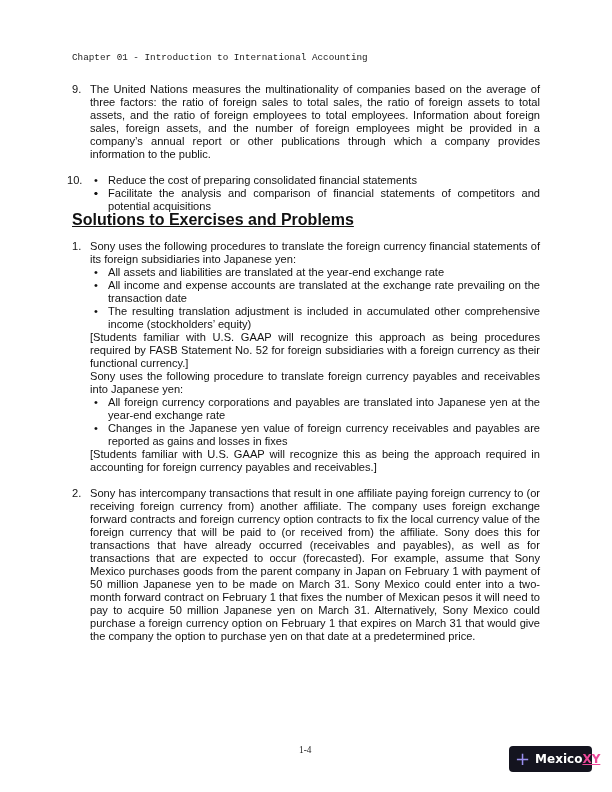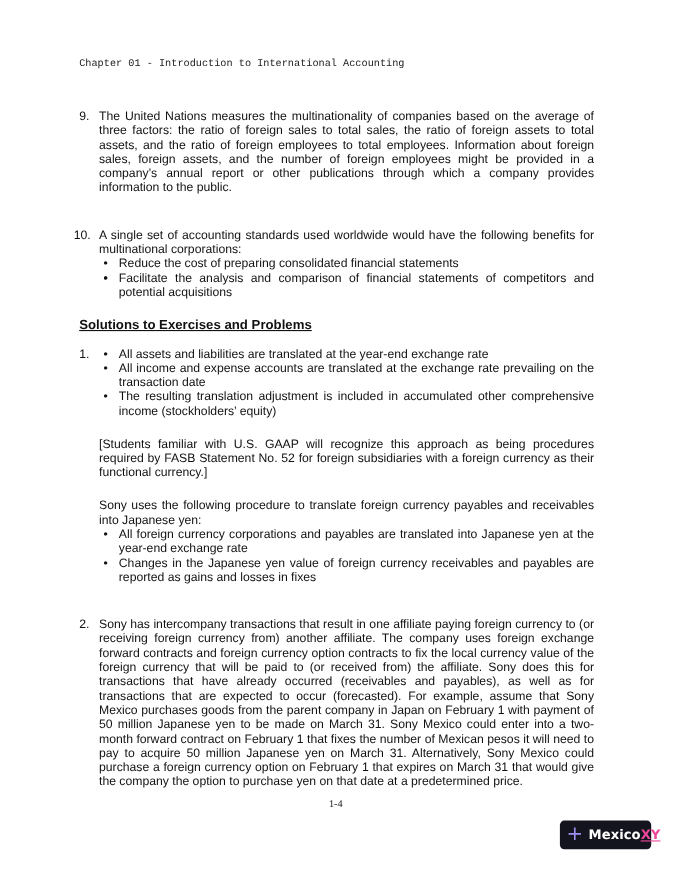--- a/index.html
+++ b/index.html
@@ -8,31 +8,31 @@
       position: absolute; left: 72px; top: 38px;
       font-family: Liberation Mono, monospace; font-size: 9.3px; color: #222; margin-top: 14px;
     }
     .content {
       position: absolute; left: 72px; top: 83px; width: 468px;
       font-family: "Liberation Sans", sans-serif; font-size: 11.1px; line-height: 13px; color: #111;
     }
     .item { position: relative; padding-left: 18px; text-align: justify; }
     .item .num { position: absolute; left: 0; top: 0; width: 18px; }
     .item.two-digit .num { left: -5px; }
-    .para { text-align: justify; margin-top: 17px; }
+    .para { text-align: justify; }
     ul.bullets { list-style: none; margin: 0; padding: 0; }
     ul.bullets li { position: relative; padding-left: 18px; text-align: justify; }
     ul.bullets li .dot { position: absolute; left: 4px; top: 0; }
     .heading {
-      font-weight: bold; text-decoration: underline; font-size: 12px;
-      margin-top: 16px; margin-bottom: 14px;
+      font-weight: bold; text-decoration: underline; font-size: 16px;
+      margin-bottom: 14px;
     }
     .gap { height: 13px; }
     .page-number {
-      position: absolute; left: 299px; top: 727px;
+      position: absolute; left: 299px; top: 745px;
       font-family: "Liberation Serif", serif; font-size: 9.3px; color: #222;
     }
     .badge {
       position: absolute; left: 509px; top: 746px; width: 83px; height: 26px;
       background: #14141f; border-radius: 4px; display: flex; align-items: center;
       font-family: "DejaVu Sans", sans-serif; font-weight: bold; font-size: 12px; color: #ffffff;
     }
     .badge .plus { color: #9a8ff0; font-weight: normal; font-size: 18px; margin-left: 6px; margin-right: 5px; line-height: 26px; }
     .badge .accent { color: #ec4899; text-decoration: underline; }
   </style>
@@ -45,43 +45,44 @@
 
   <div class="item">
     <span class="num">9.</span>
     <div class="para">The United Nations measures the multinationality of companies based on the average of three factors: the ratio of foreign sales to total sales, the ratio of foreign assets to total assets, and the ratio of foreign employees to total employees.  Information about foreign sales, foreign assets, and the number of foreign employees might be provided in a company’s annual report or other publications through which a company provides information to the public.</div>
   </div>
 
   <div class="gap"></div>
 
   <div class="item two-digit">
     <span class="num">10.</span>
-    <div class="para">A single set of accounting standards used worldwide would have the following benefits for multinational corporations:</div>
     <ul class="bullets">
       <li><span class="dot">•</span><span>Reduce the cost of preparing consolidated financial statements</span></li>
       <li><span class="dot">•</span></li>
       <li><span class="dot">•</span><span>Facilitate the analysis and comparison of financial statements of competitors and potential acquisitions</span></li>
     </ul>
   </div>
 
   <div class="heading">Solutions to Exercises and Problems</div>
 
   <div class="item">
     <span class="num">1.</span>
+    <div class="para">Sony uses the following procedures to translate the foreign currency financial statements of its foreign subsidiaries into Japanese yen:</div>
     <ul class="bullets">
       <li><span class="dot">•</span><span>All assets and liabilities are translated at the year-end exchange rate</span></li>
       <li><span class="dot">•</span><span>All income and expense accounts are translated at the exchange rate prevailing on the transaction date</span></li>
       <li><span class="dot">•</span><span>The resulting translation adjustment is included in accumulated other comprehensive income (stockholders’ equity)</span></li>
     </ul>
     <div class="para">[Students familiar with U.S. GAAP will recognize this approach as being procedures required by FASB Statement No. 52 for foreign subsidiaries with a foreign currency as their functional currency.]</div>
     <div class="para">Sony uses the following procedure to translate foreign currency payables and receivables into Japanese yen:</div>
     <ul class="bullets">
       <li><span class="dot">•</span><span>All foreign currency corporations and payables are translated into Japanese yen at the year-end exchange rate</span></li>
       <li><span class="dot">•</span><span>Changes in the Japanese yen value of foreign currency receivables and payables are reported as gains and losses in fixes</span></li>
     </ul>
+    <div class="para">[Students familiar with U.S. GAAP will recognize this as being the approach required in accounting for foreign currency payables and receivables.]</div>
   </div>
 
   <div class="gap"></div>
 
   <div class="item">
     <span class="num">2.</span>
     <div class="para">Sony has intercompany transactions that result in one affiliate paying foreign currency to (or receiving foreign currency from) another affiliate.  The company uses foreign exchange forward contracts and foreign currency option contracts to fix the local currency value of the foreign currency that will be paid to (or received from) the affiliate.  Sony does this for transactions that have already occurred (receivables and payables), as well as for transactions that are expected to occur (forecasted).  For example, assume that Sony Mexico purchases goods from the parent company in Japan on February 1 with payment of 50 million Japanese yen to be made on March 31.  Sony Mexico could enter into a two-month forward contract on February 1 that fixes the number of Mexican pesos it will need to pay to acquire 50 million Japanese yen on March 31.  Alternatively, Sony Mexico could purchase a foreign currency option on February 1 that expires on March 31 that would give the company the option to purchase yen on that date at a predetermined price.</div>
   </div>
 
 </div>

